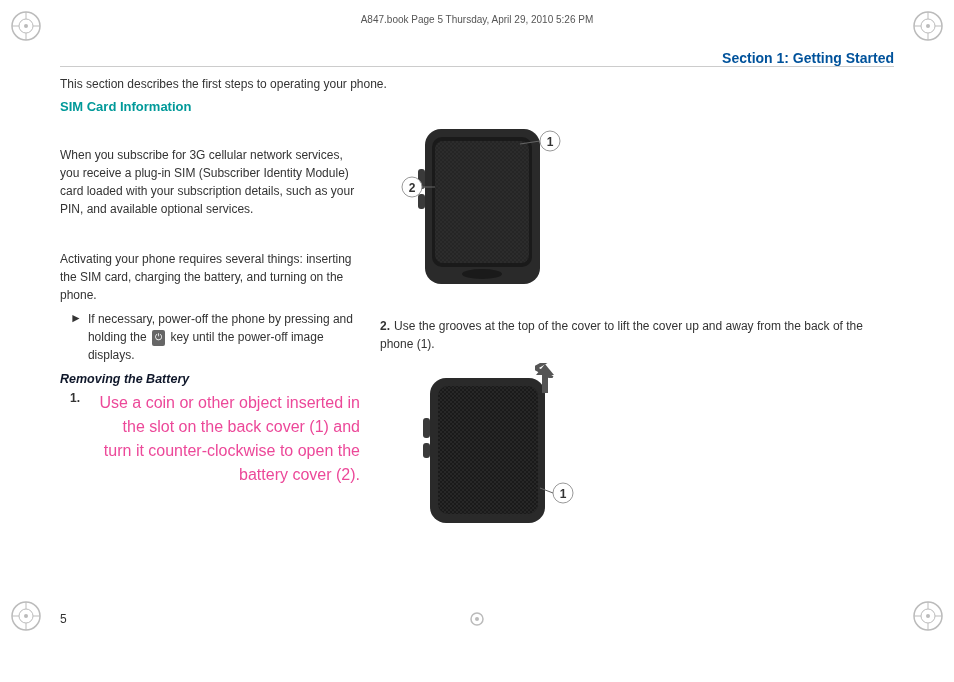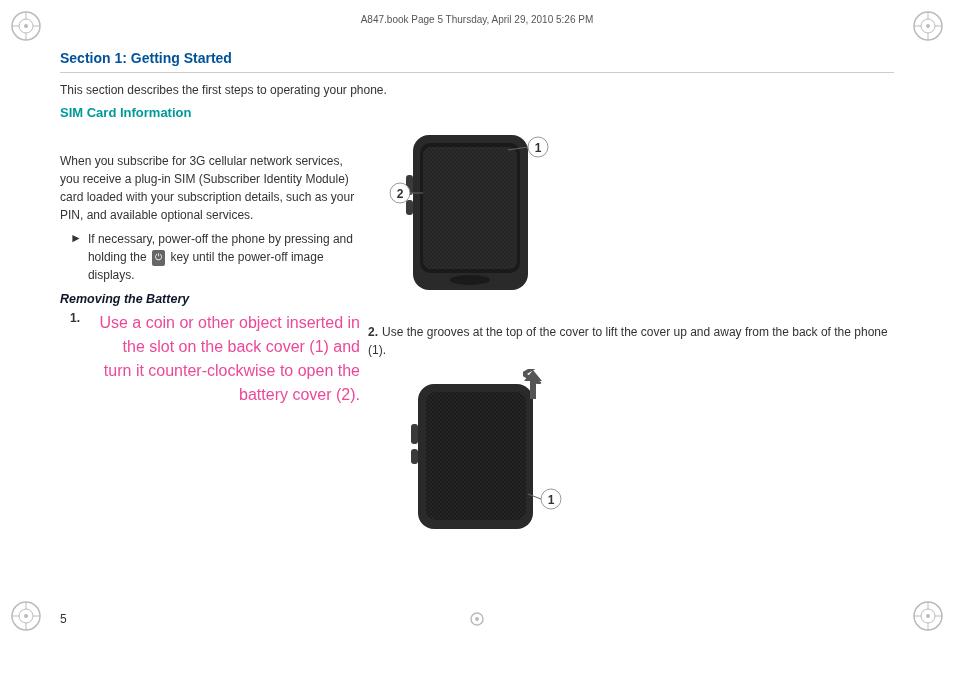--- a/index.html
+++ b/index.html
@@ -55,21 +55,21 @@
       left: 60px;
       right: 60px;
       bottom: 40px;
     }
 
     
     .section-title {
       font-size: 14px;
       font-weight: bold;
       color: #00529b;
-      margin-bottom: 6px;
+      text-align: right;
     }
 
     .section-divider {
       border: none;
       border-top: 1.5px solid #ccc;
       margin-bottom: 10px;
     }
 
     
     .intro-text {
@@ -152,21 +152,21 @@
     .numbered-item .text {
       font-size: 16px;
       color: #ec4899;
       line-height: 1.5;
       text-align: right;
     }
 
     
     .two-col {
       display: flex;
-      gap: 8px;
+      gap: 20px;
     }
 
     .left-col {
       flex: 0 0 300px;
     }
 
     .right-col {
       flex: 1;
       display: flex;
       flex-direction: column;
@@ -281,20 +281,21 @@
 
     <div class="intro-text">This section describes the first steps to operating your phone.</div>
 
     <div class="two-col">
 
       <div class="left-col">
 
         <div class="subsection-heading">SIM Card Information</div>
         <div class="body-text">When you subscribe for 3G cellular network services, you receive a plug-in SIM (Subscriber Identity Module) card loaded with your subscription details, such as your PIN, and available optional services.</div>
 
+        <div class="body-text">Activating your phone requires several things: inserting the SIM card, charging the battery, and turning on the phone.</div>
 
         <div class="bullet-item">
           <span class="bullet-arrow">►</span>
           <span class="bullet-text">
             <span>If necessary, power-off the phone by pressing and holding the</span>
             <span class="key-icon">⏻</span>
             <span>key until the power-off image displays.</span>
           </span>
         </div>
 

